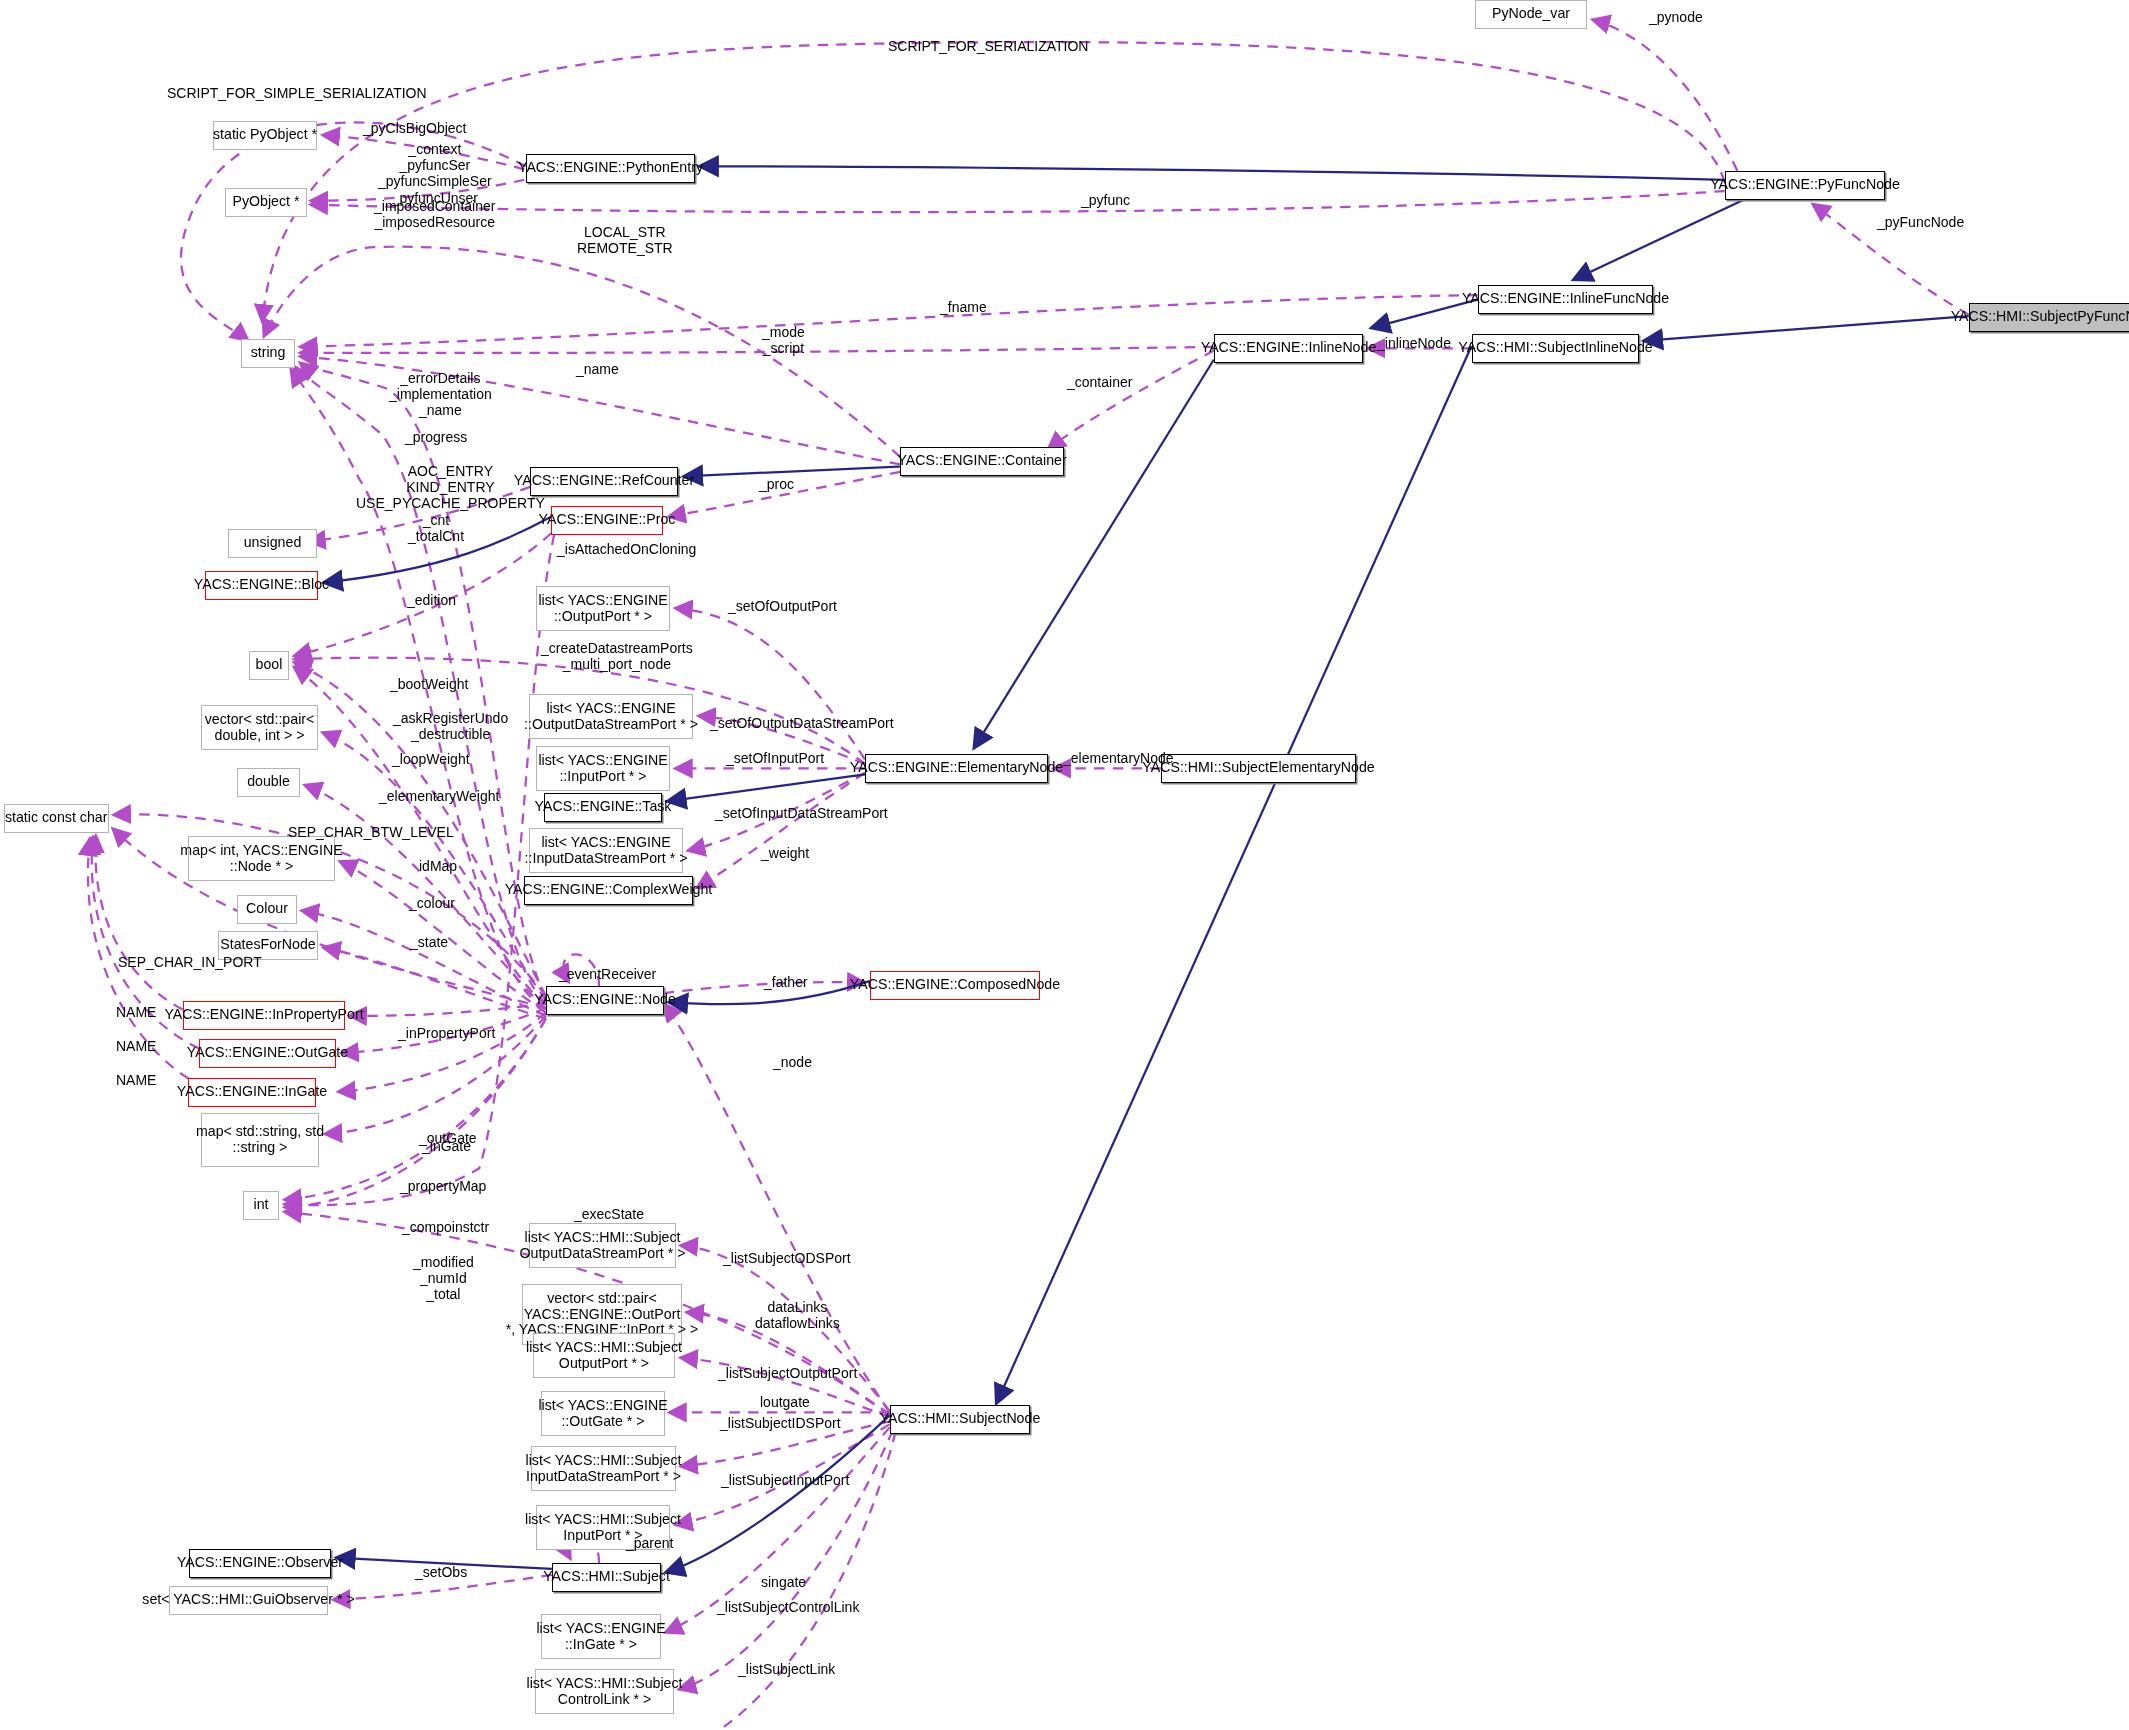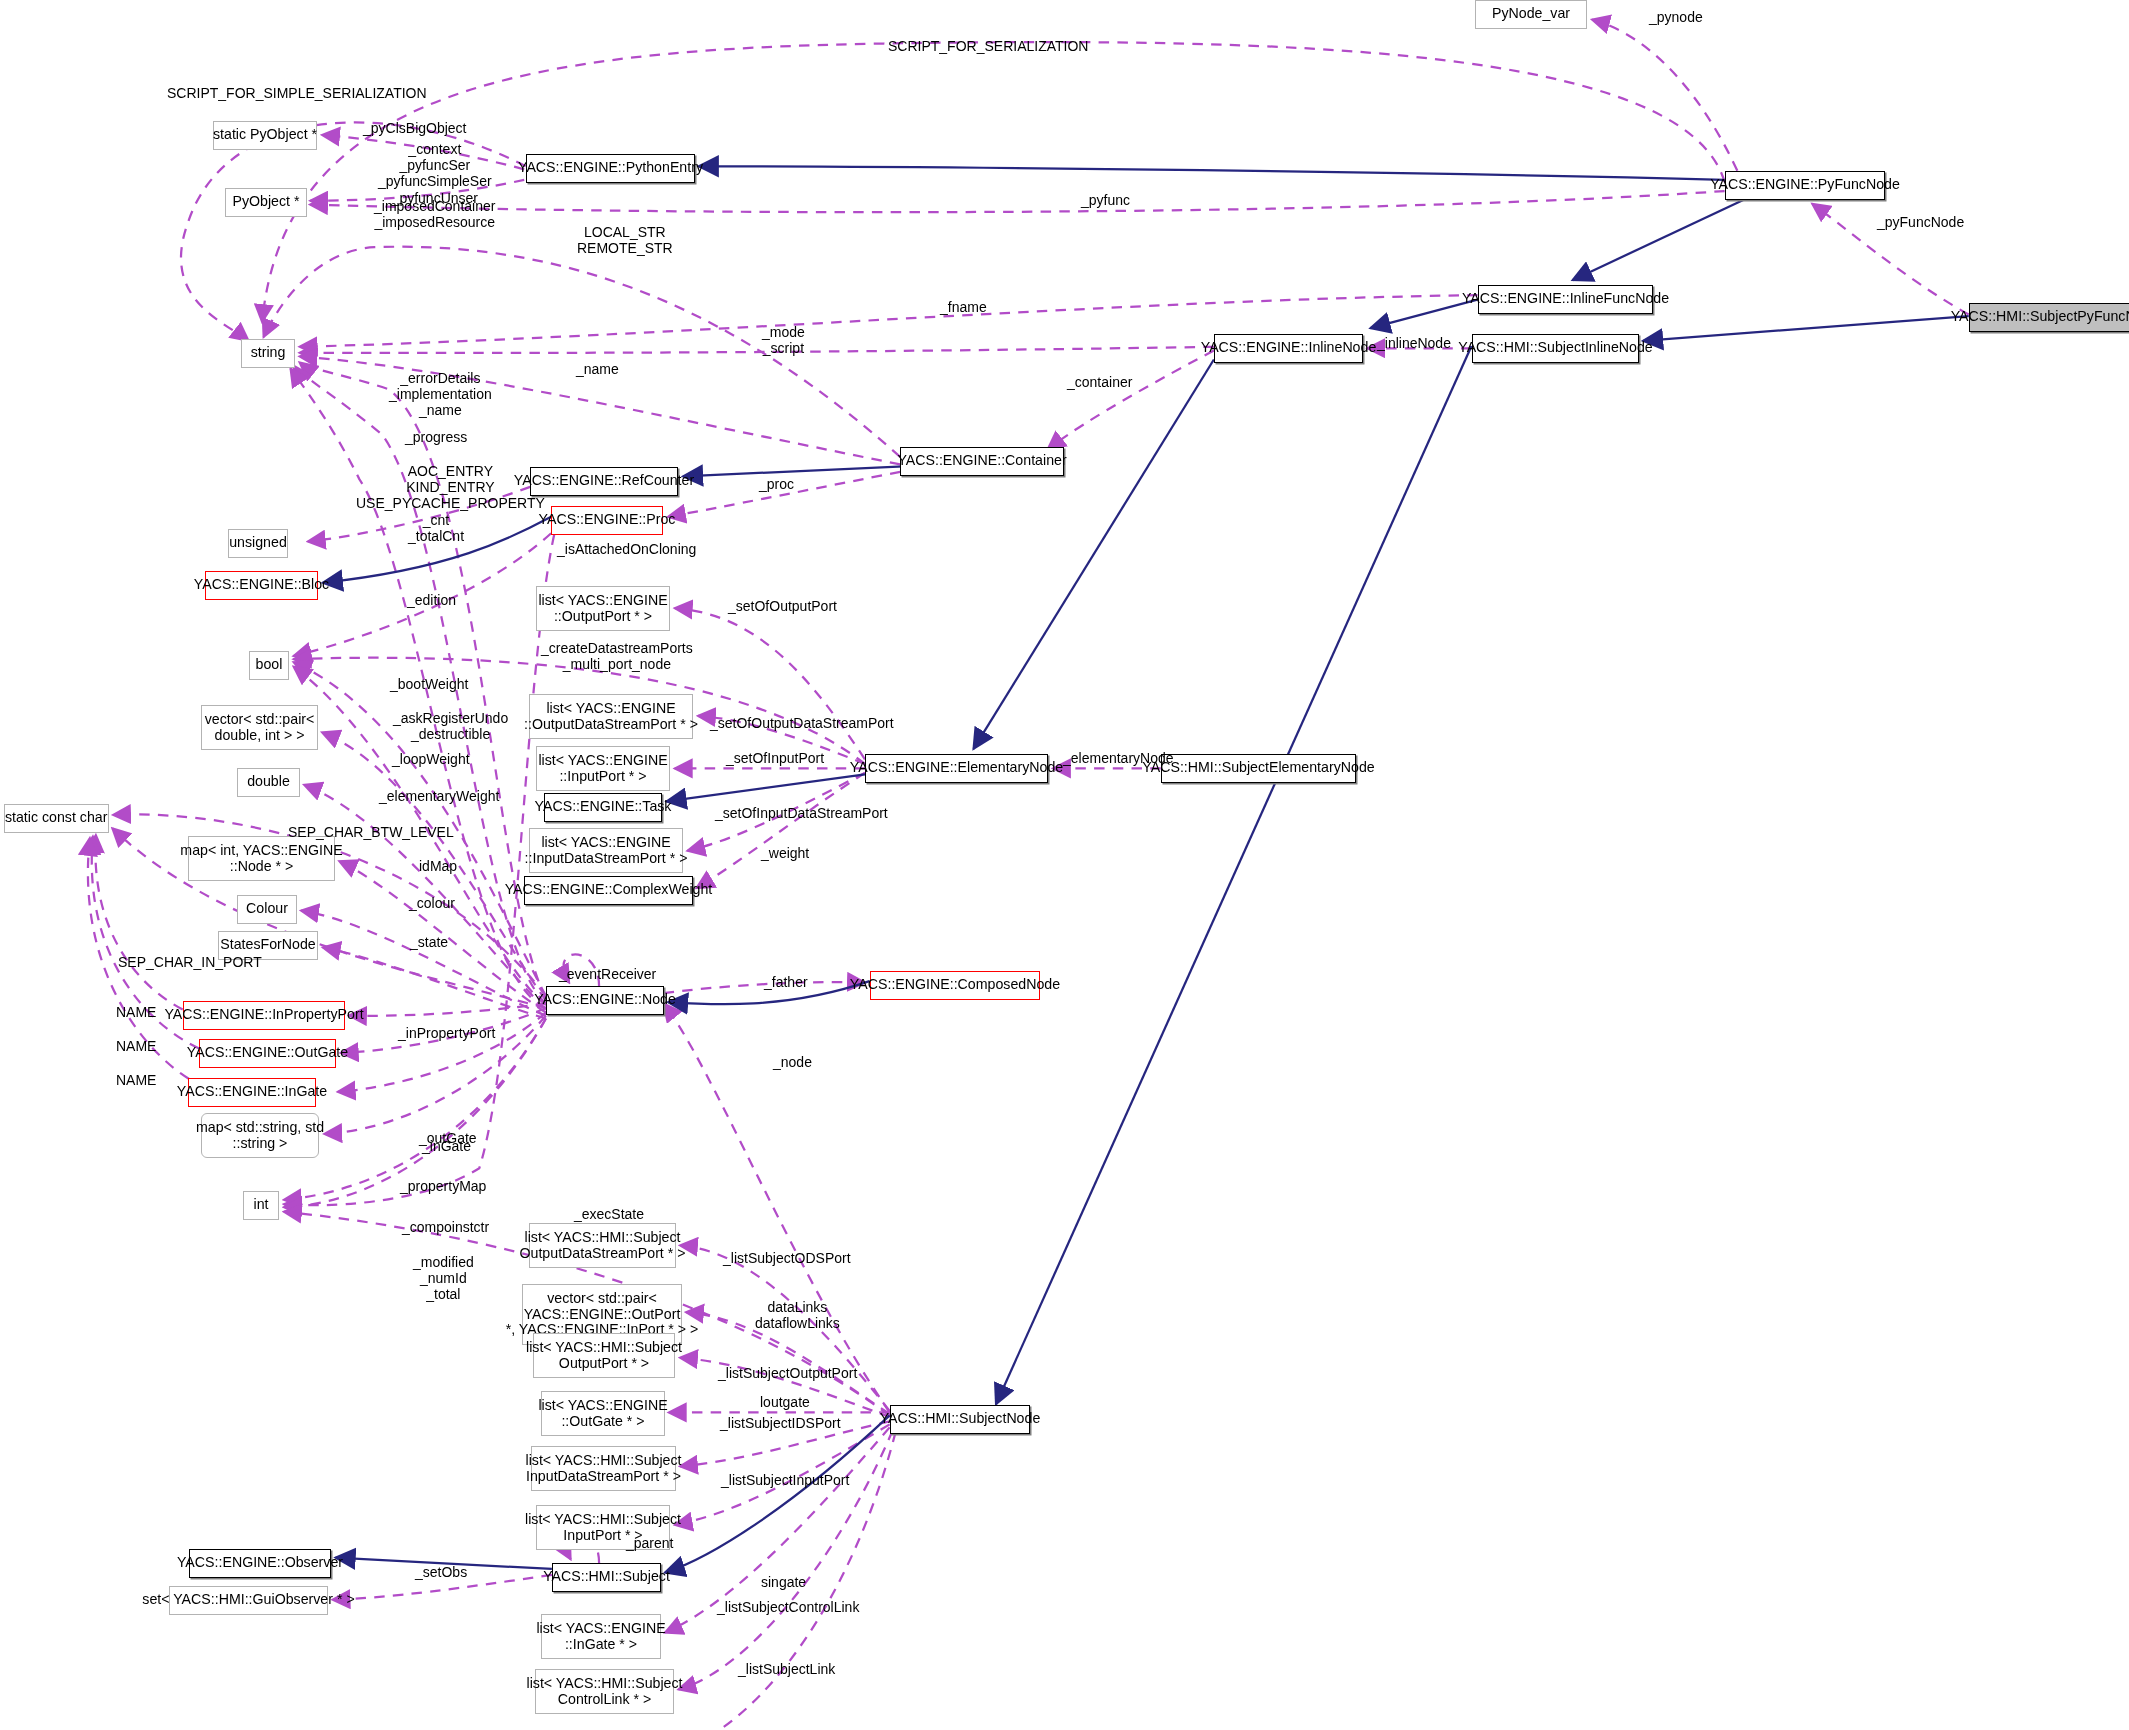--- a/index.html
+++ b/index.html
@@ -221,21 +221,21 @@
       <div class="node n-plain" style="left: 225px; top: 188px; width: 82px; height: 28.5px;">PyObject *</div>
       <div class="node n-class" style="left: 1725px; top: 171px; width: 160px; height: 28.5px;">YACS::ENGINE::PyFuncNode</div>
       <div class="node n-class" style="left: 1478px; top: 285px; width: 175px; height: 28.5px;">YACS::ENGINE::InlineFuncNode</div>
       <div class="node n-focus" style="left: 1969px; top: 303px; width: 172px; height: 28.5px;">YACS::HMI::SubjectPyFuncNode</div>
       <div class="node n-plain" style="left: 241px; top: 339px; width: 54px; height: 28.5px;">string</div>
       <div class="node n-class" style="left: 1214px; top: 334px; width: 149px; height: 28.5px;">YACS::ENGINE::InlineNode</div>
       <div class="node n-class" style="left: 1472px; top: 334px; width: 167px; height: 28.5px;">YACS::HMI::SubjectInlineNode</div>
       <div class="node n-class" style="left: 900px; top: 447px; width: 164px; height: 28.5px; text-align: right;">YACS::ENGINE::Container</div>
       <div class="node n-class" style="left: 530px; top: 467px; width: 148px; height: 28.5px;">YACS::ENGINE::RefCounter</div>
       <div class="node n-red" style="left: 551px; top: 506px; width: 112px; height: 28.5px;">YACS::ENGINE::Proc</div>
-      <div class="node n-plain" style="left: 228px; top: 529px; width: 60px; height: 28.5px;">unsigned</div>
+      <div class="node n-plain" style="left: 228px; top: 529px; width: 89px; height: 28.5px;">unsigned</div>
       <div class="node n-red" style="left: 205px; top: 571px; width: 113px; height: 28.5px;">YACS::ENGINE::Bloc</div>
       <div class="node n-plain" style="left: 536px; top: 586px; width: 134px; height: 45px;">list&lt; YACS::ENGINE
 ::OutputPort * &gt;</div>
       <div class="node n-plain" style="left: 249px; top: 651px; width: 40px; height: 28.5px;">bool</div>
       <div class="node n-plain" style="left: 529px; top: 694px; width: 164px; height: 45px;">list&lt; YACS::ENGINE
 ::OutputDataStreamPort * &gt;</div>
       <div class="node n-plain" style="left: 201px; top: 705px; width: 117px; height: 45px;">vector&lt; std::pair&lt;
 double, int &gt; &gt;</div>
       <div class="node n-plain" style="left: 536px; top: 746px; width: 134px; height: 45px;">list&lt; YACS::ENGINE
 ::InputPort * &gt;</div>
@@ -248,21 +248,21 @@
       <div class="node n-plain" style="left: 188px; top: 836px; width: 147px; height: 45px;">map&lt; int, YACS::ENGINE
 ::Node * &gt;</div>
       <div class="node n-class" style="left: 524px; top: 876px; width: 169px; height: 28.5px;">YACS::ENGINE::ComplexWeight</div>
       <div class="node n-plain" style="left: 237px; top: 895px; width: 60px; height: 28.5px;">Colour</div>
       <div class="node n-plain" style="left: 218px; top: 931px; width: 100px; height: 28.5px;">StatesForNode</div>
       <div class="node n-red" style="left: 870px; top: 971px; width: 170px; height: 28.5px;">YACS::ENGINE::ComposedNode</div>
       <div class="node n-class" style="left: 546px; top: 986px; width: 118px; height: 28.5px;">YACS::ENGINE::Node</div>
       <div class="node n-red" style="left: 183px; top: 1001px; width: 162px; height: 28.5px;">YACS::ENGINE::InPropertyPort</div>
       <div class="node n-red" style="left: 199px; top: 1039px; width: 137px; height: 28.5px;">YACS::ENGINE::OutGate</div>
       <div class="node n-red" style="left: 188px; top: 1078px; width: 128px; height: 28.5px;">YACS::ENGINE::InGate</div>
-      <div class="node n-plain" style="left: 201px; top: 1113px; width: 118px; height: 45px; border-radius: 6px;">map&lt; std::string, std
+      <div class="node n-plain" style="left: 201px; top: 1113px; width: 118px; height: 54px;">map&lt; std::string, std
 ::string &gt;</div>
       <div class="node n-plain" style="left: 243px; top: 1191px; width: 36px; height: 28.5px;">int</div>
       <div class="node n-plain" style="left: 3.7px; top: 804px; width: 105px; height: 28.5px;">static const char</div>
       <div class="node n-plain" style="left: 529px; top: 1223px; width: 147px; height: 45px;">list&lt; YACS::HMI::Subject
 OutputDataStreamPort * &gt;</div>
       <div class="node n-plain" style="left: 522px; top: 1284px; width: 160px; height: 61px;">vector&lt; std::pair&lt;
 YACS::ENGINE::OutPort
 *, YACS::ENGINE::InPort * &gt; &gt;</div>
       <div class="node n-plain" style="left: 533px; top: 1333px; width: 142px; height: 45px;">list&lt; YACS::HMI::Subject
 OutputPort * &gt;</div>

